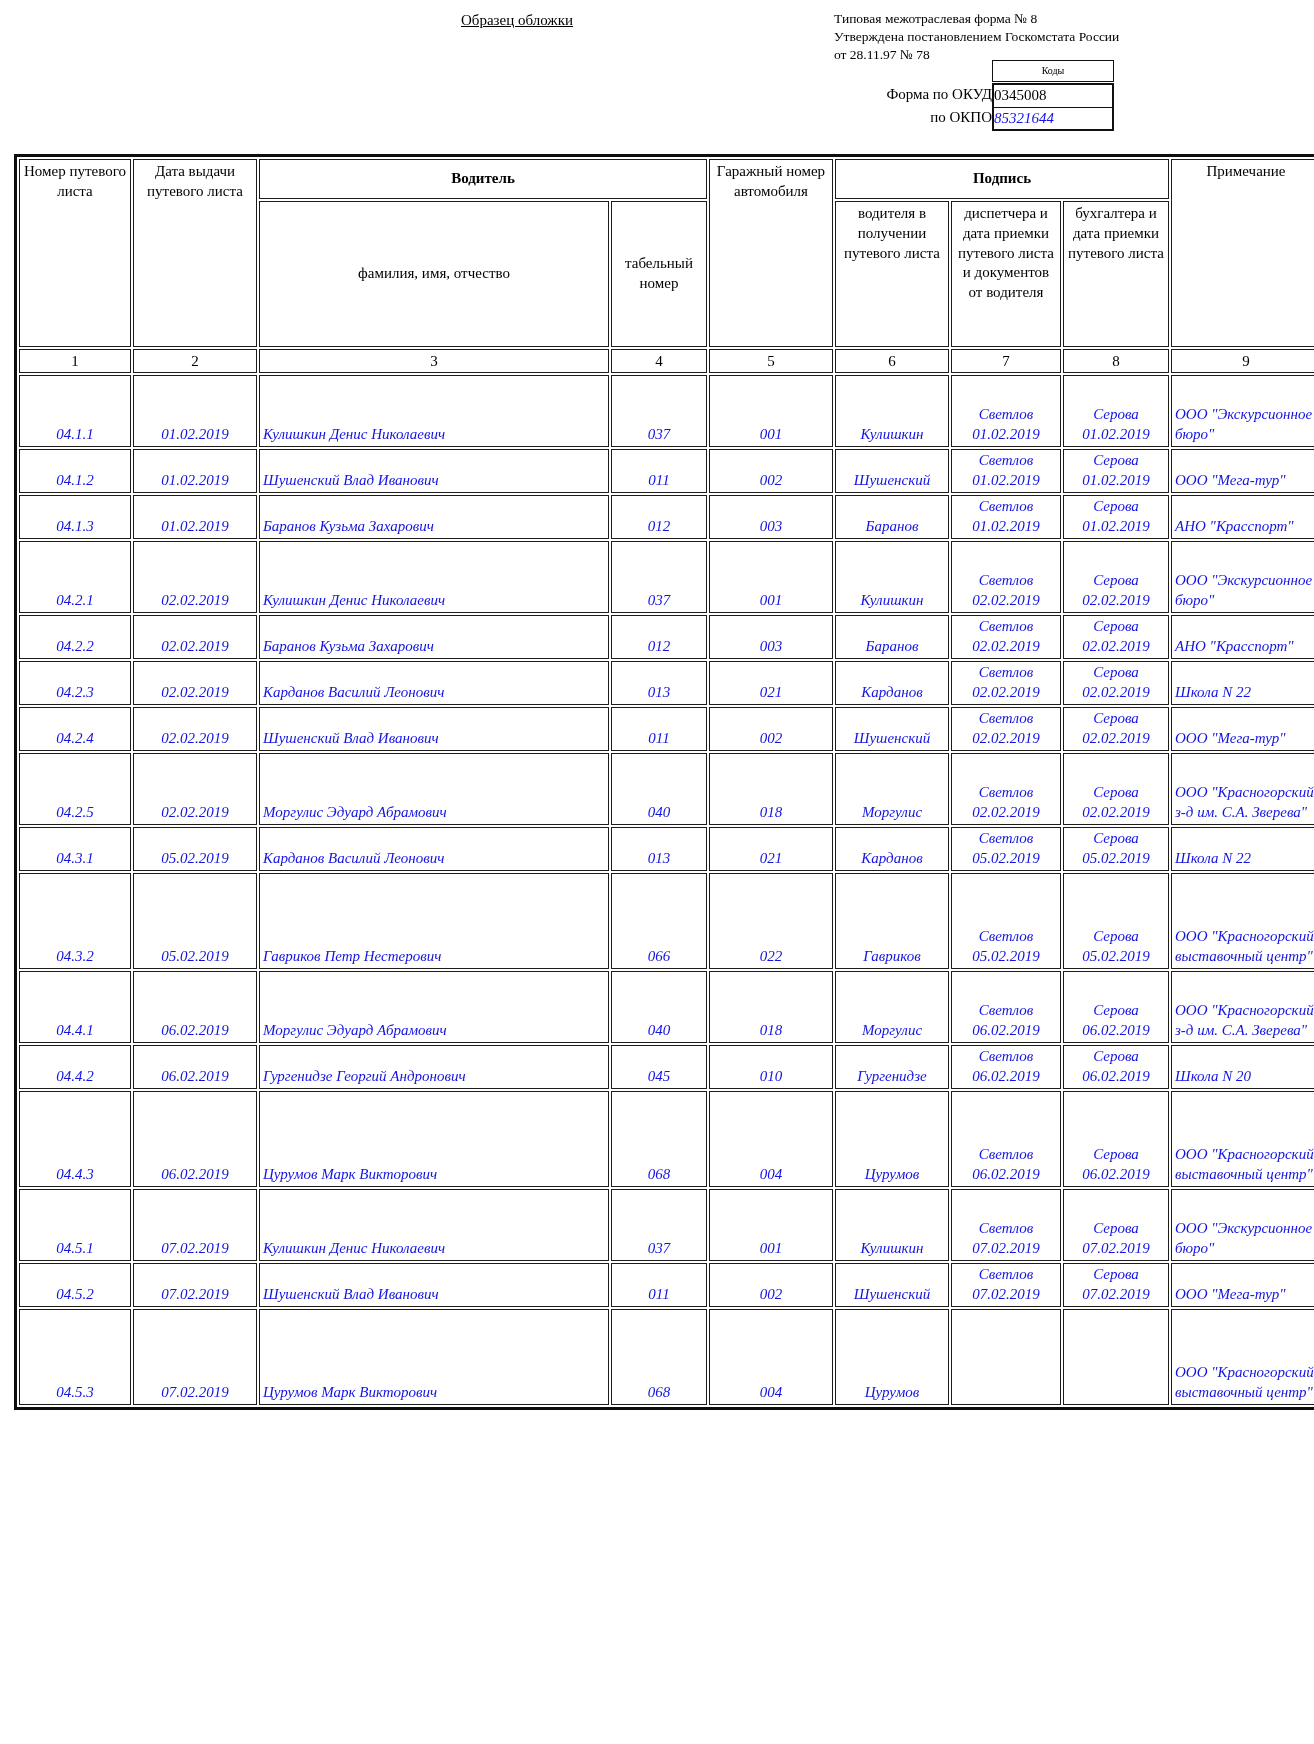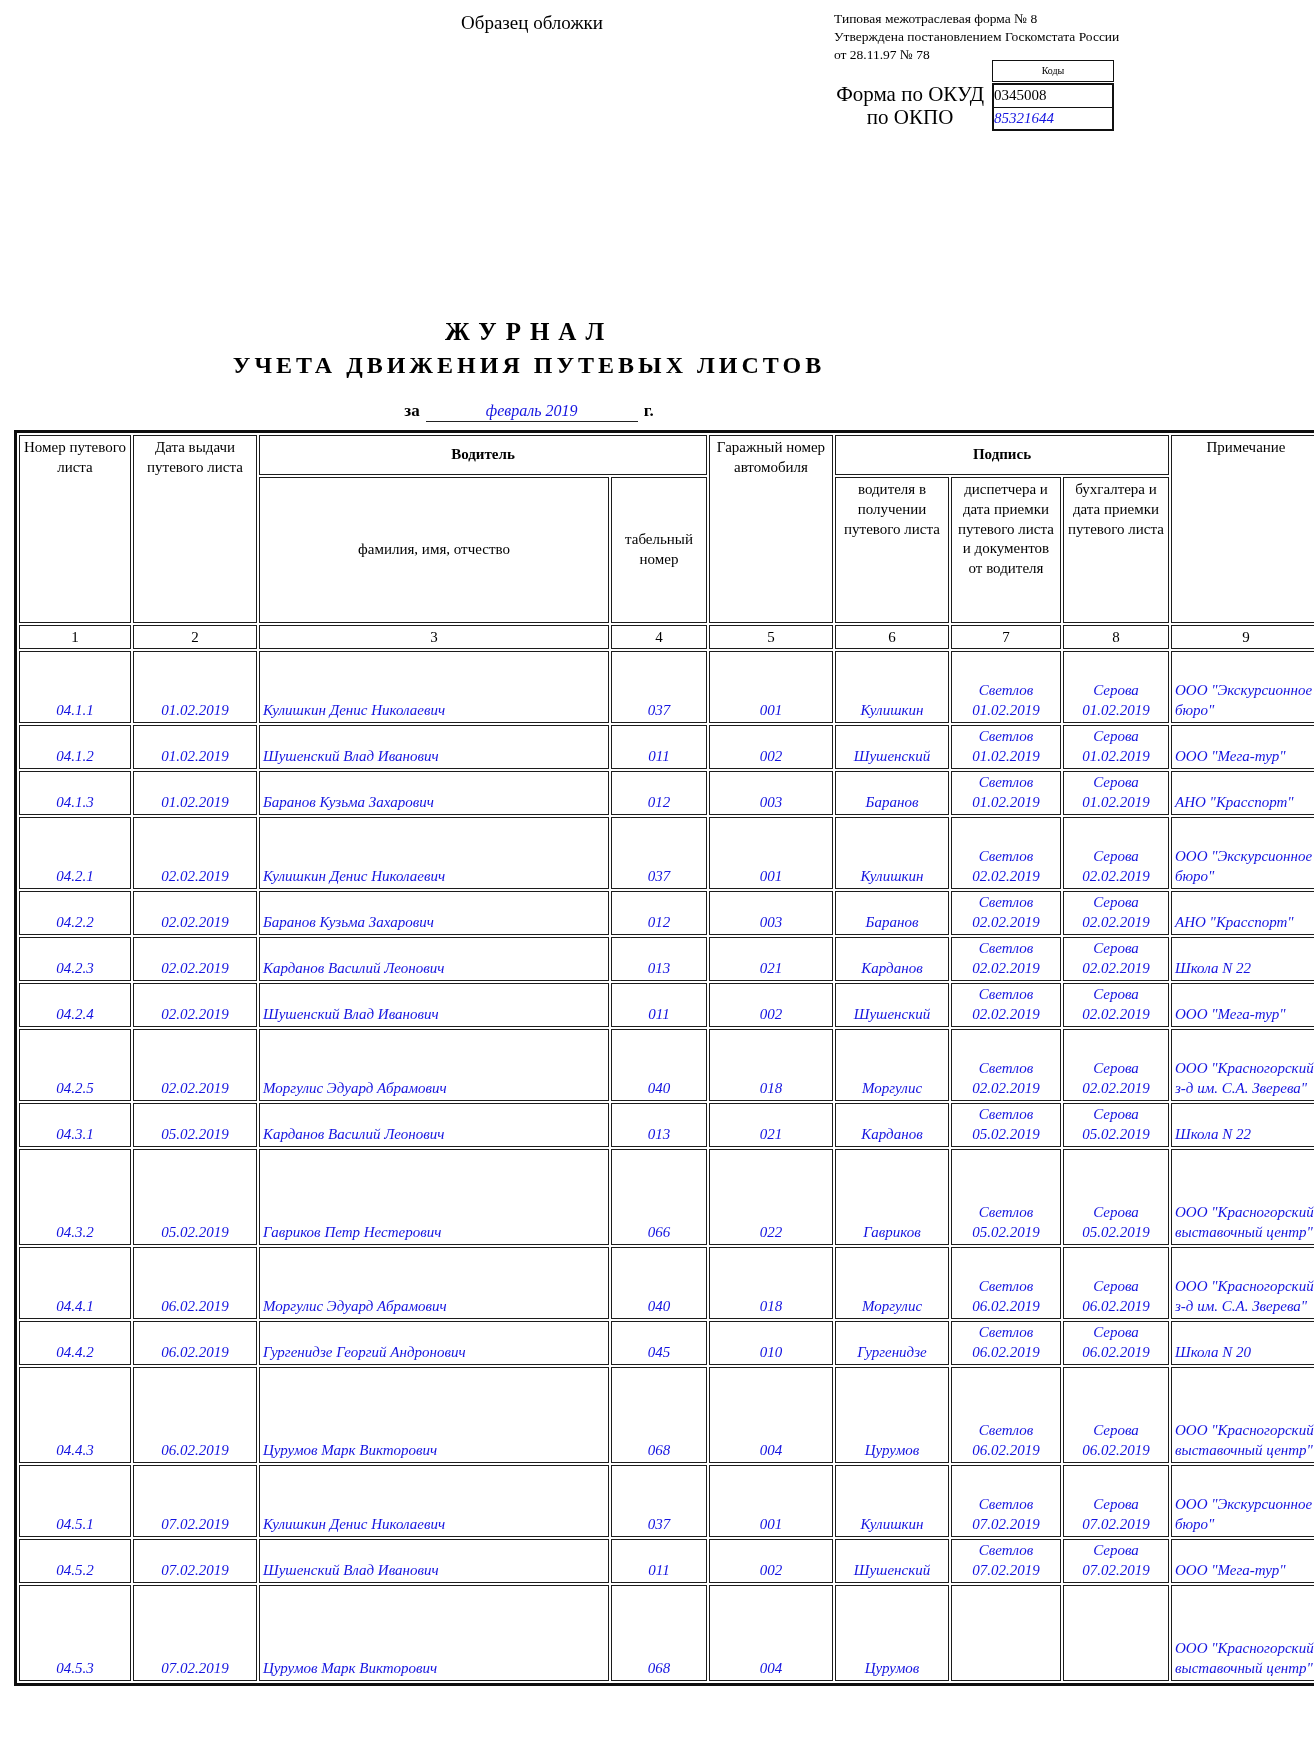--- a/index.html
+++ b/index.html
@@ -8,28 +8,29 @@
     width: 1314px;
     font-family: "Liberation Serif", "DejaVu Serif", serif;
     color: #000;
   }
   .page { position: relative; width: 1314px; min-height: 1744px; padding: 0 14px; }
 
   
   .doc-header { position: relative; height: 146px; }
   .cover-label {
     position: absolute; left: 447px; top: 12px;
-    font-size: 19px;
+    font-size: 15px;
+    text-decoration: underline;
   }
   .form-note {
     position: absolute; left: 820px; top: 10px;
     font-size: 13.5px; line-height: 1.32;
   }
   .codes-area { position: absolute; right: 186px; top: 60px; display: flex; align-items: flex-end; }
-  .codes-labels { text-align: center; font-size: 21px; padding-right: 8px; padding-bottom: 2px; }
+  .codes-labels { text-align: right; font-size: 15px; padding-bottom: 2px; }
   .codes-labels .code-label { height: 23px; line-height: 23px; }
   .codes-box { width: 122px; }
   .codes-title {
     border: 1.5px solid #111; text-align: center; font-size: 10px;
     height: 22px; line-height: 20px; margin-bottom: 1px;
   }
   .codes-values { border: 2.5px solid #111; }
   .codes-values .code-value {
     font-size: 15px; height: 22px; line-height: 21px;
   }
@@ -124,31 +125,20 @@
         <div class="codes-title">Коды</div>
         <div class="codes-values">
           <div class="code-value">0345008</div>
           <div class="code-value filled">85321644</div>
         </div>
       </div>
     </div>
 
   </div>
 
-  <div class="title-block">
-    <div class="title-l1">ЖУРНАЛ</div>
-    <div class="title-l2">УЧЕТА ДВИЖЕНИЯ ПУТЕВЫХ ЛИСТОВ</div>
-    <div>
-      <span class="period-row">
-        <span>за</span>
-        <span class="period-line"><span class="filled">февраль 2019</span></span>
-        <span>г.</span>
-      </span>
-    </div>
-  </div>
 
 
   <table class="journal">
     <colgroup>
       <col style="width:112px">
         <col style="width:124px">
         <col style="width:350px">
       <col style="width:96px">
         <col style="width:124px">
         <col style="width:114px">

